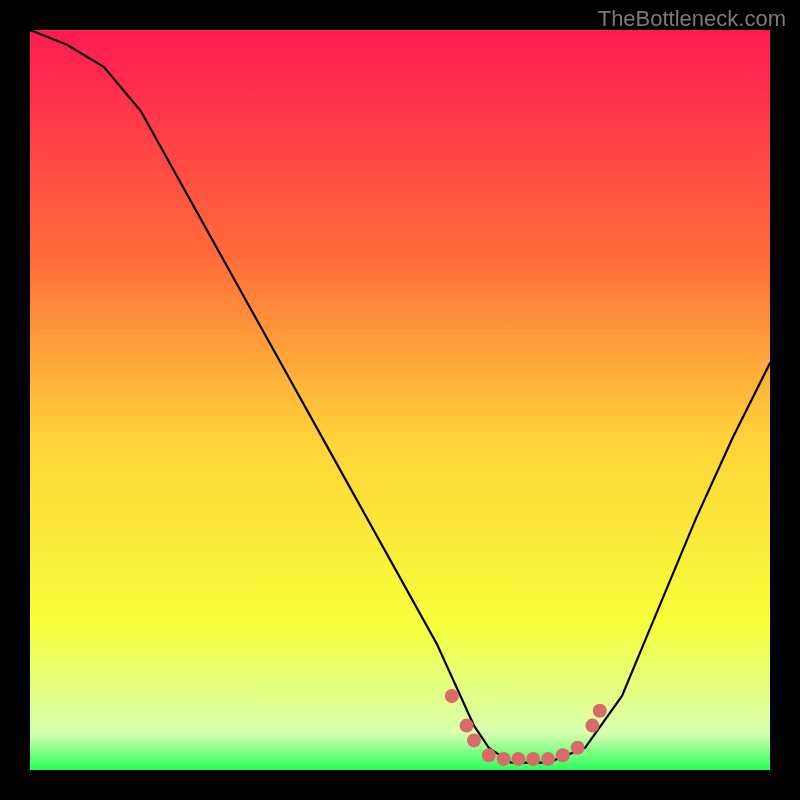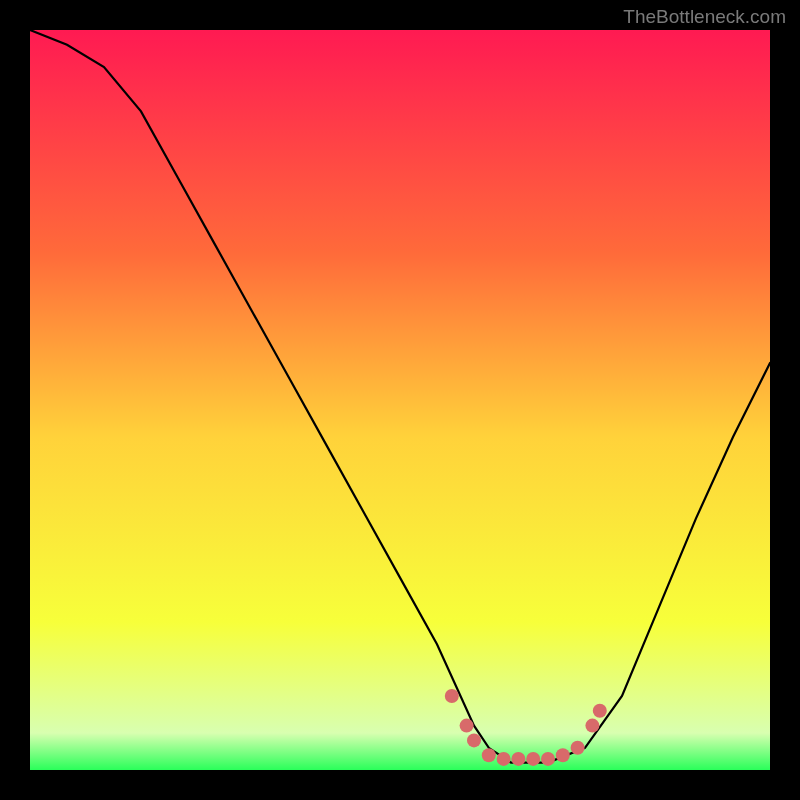--- a/index.html
+++ b/index.html
@@ -17,21 +17,21 @@
     top: 0;
     width: 800px;
     height: 800px;
     background: #000;
   }
   .watermark {
     position: absolute;
     top: 6px;
     right: 14px;
     color: #7a7a7a;
-    font-size: 19px;
+    font-size: 22px;
     font-weight: 500;
     letter-spacing: 0px;
     z-index: 5;
   }
   svg {
     position: absolute;
     left: 0;
     top: 0;
   }
 </style>

